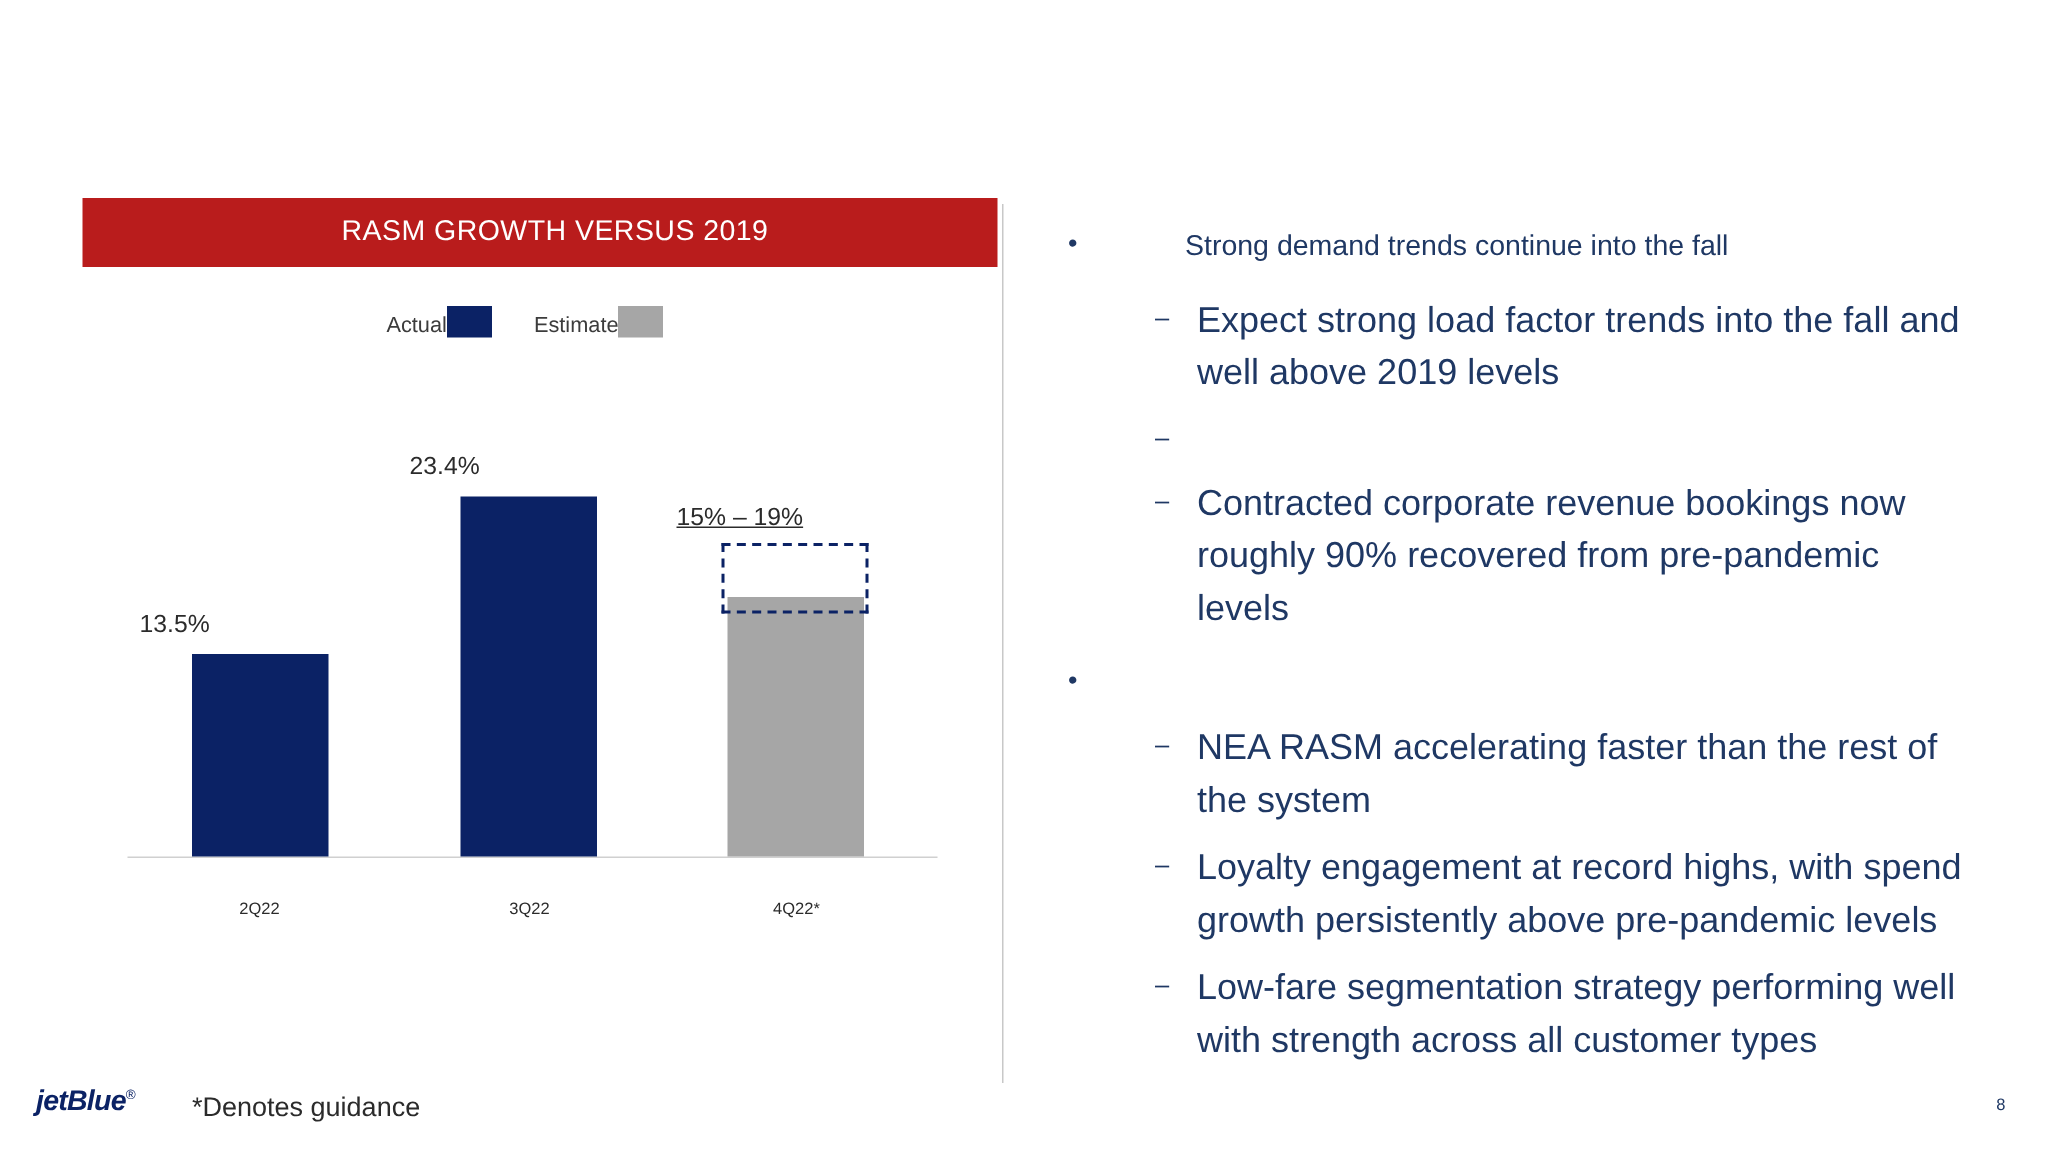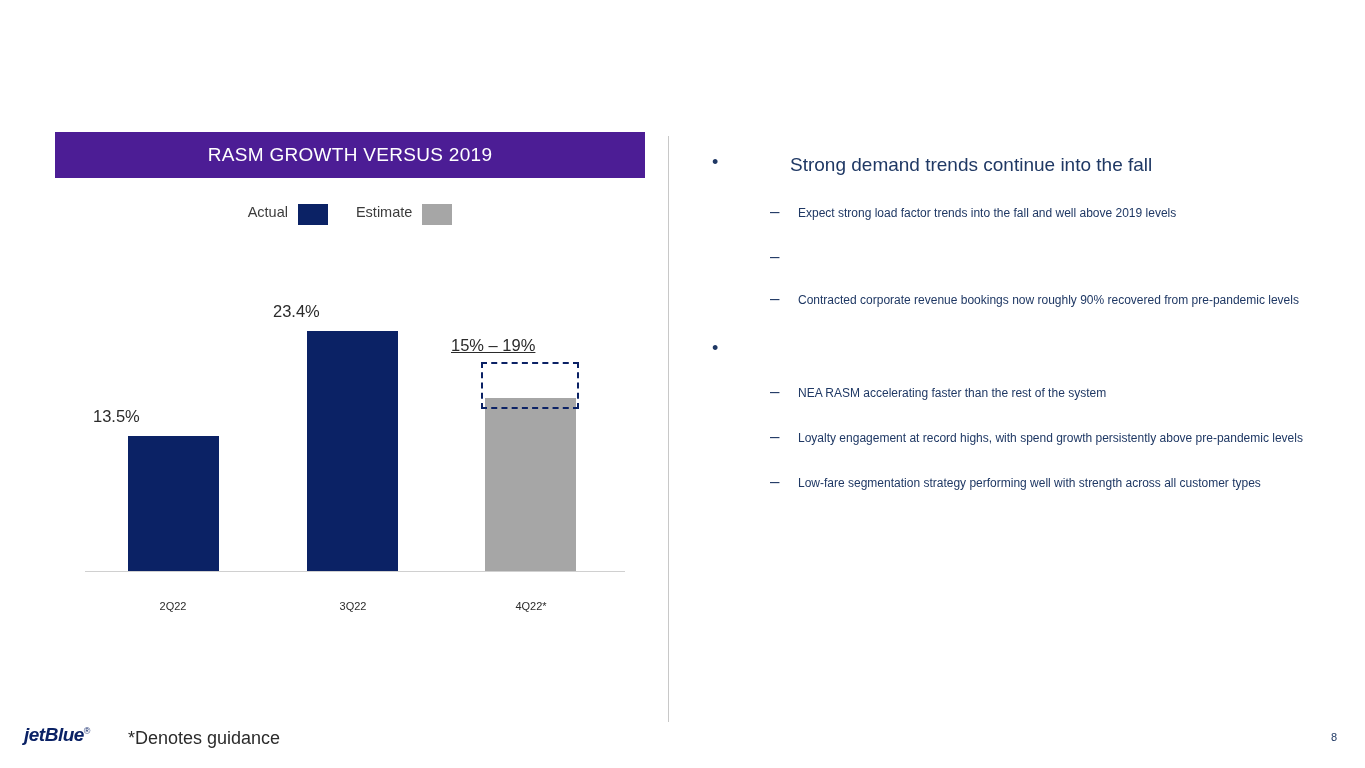--- a/index.html
+++ b/index.html
@@ -41,43 +41,43 @@
     width: 620px;
     height: 590px;
   }
 
   .chart-banner {
     position: absolute;
     left: 15px;
     top: 0px;
     width: 590px;
     height: 46px;
-    background: #4c1d95;
+    background: #b91c1c;
     color: #ffffff;
     font-size: 19px;
     display: flex;
     align-items: center;
     justify-content: center;
     letter-spacing: 0.3px;
+    padding-left: 20px;
   }
 
   .legend {
     position: absolute;
     top: 72px;
     left: 0;
     width: 620px;
     display: flex;
     justify-content: center;
     align-items: center;
     gap: 28px;
   }
   .legend-item {
     display: flex;
-    align-items: flex-start;
-    gap: 10px;
+    align-items: flex-end;
   }
   .legend-label {
     font-size: 14.5px;
     color: #3c3c3c;
   }
   .legend-swatch {
     width: 30px;
     height: 21px;
     display: inline-block;
   }
@@ -175,21 +175,21 @@
     margin-bottom: 10px;
   }
   .bullet-l2 .marker {
     width: 28px;
     flex: 0 0 28px;
     font-size: 17px;
     color: #1f3864;
     line-height: 32px;
   }
   .bullet-l2 .text {
-    font-size: 12px;
+    font-size: 24px;
     color: #1f3864;
     line-height: 35px;
     max-width: 510px;
   }
 
   
   .footer-logo {
     position: absolute;
     left: 24px;
     top: 724px;

